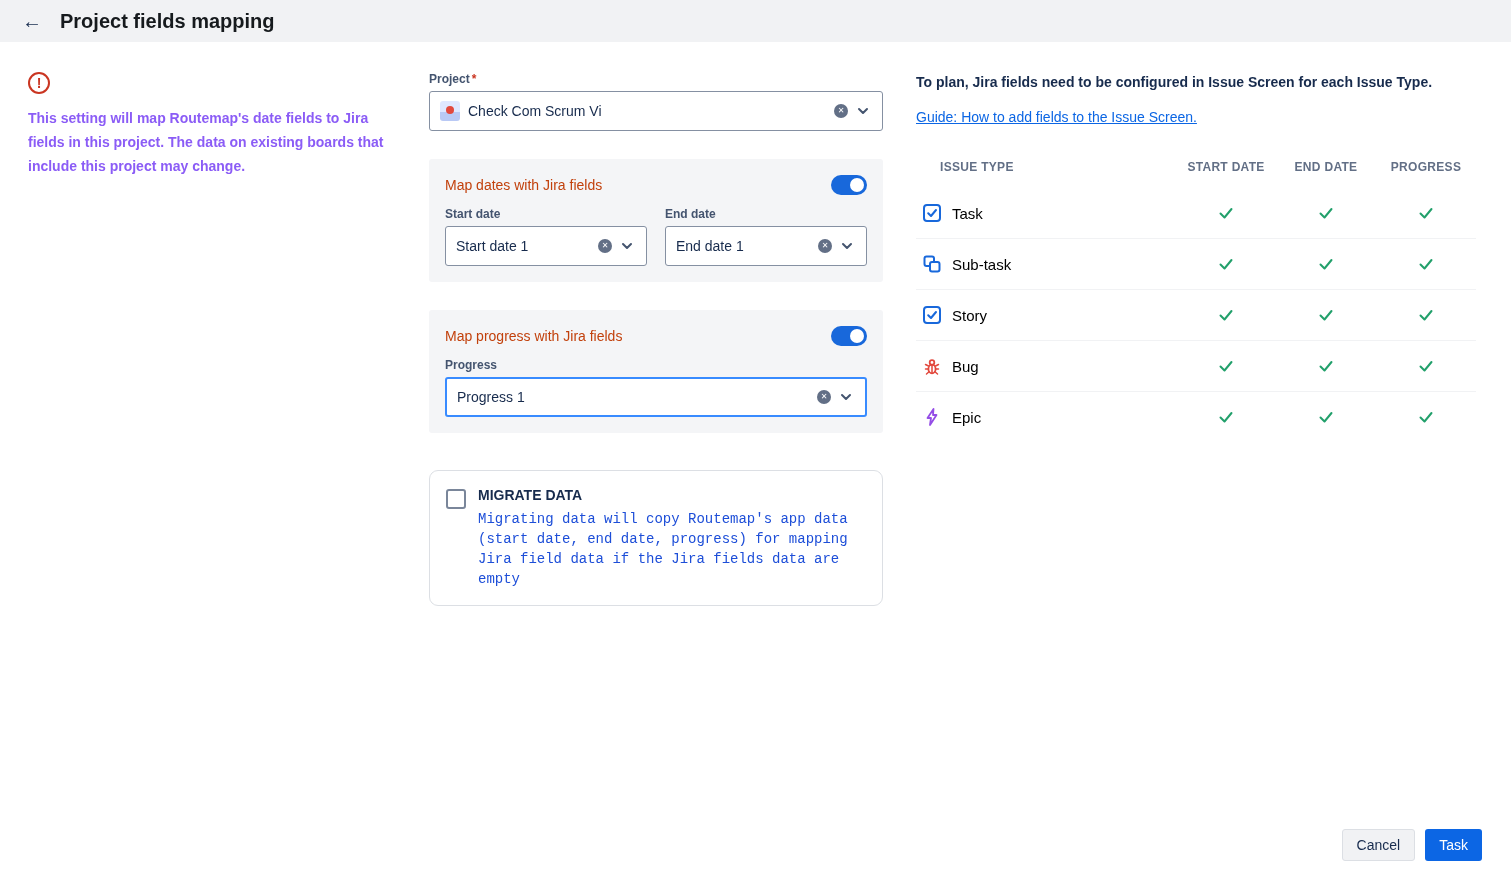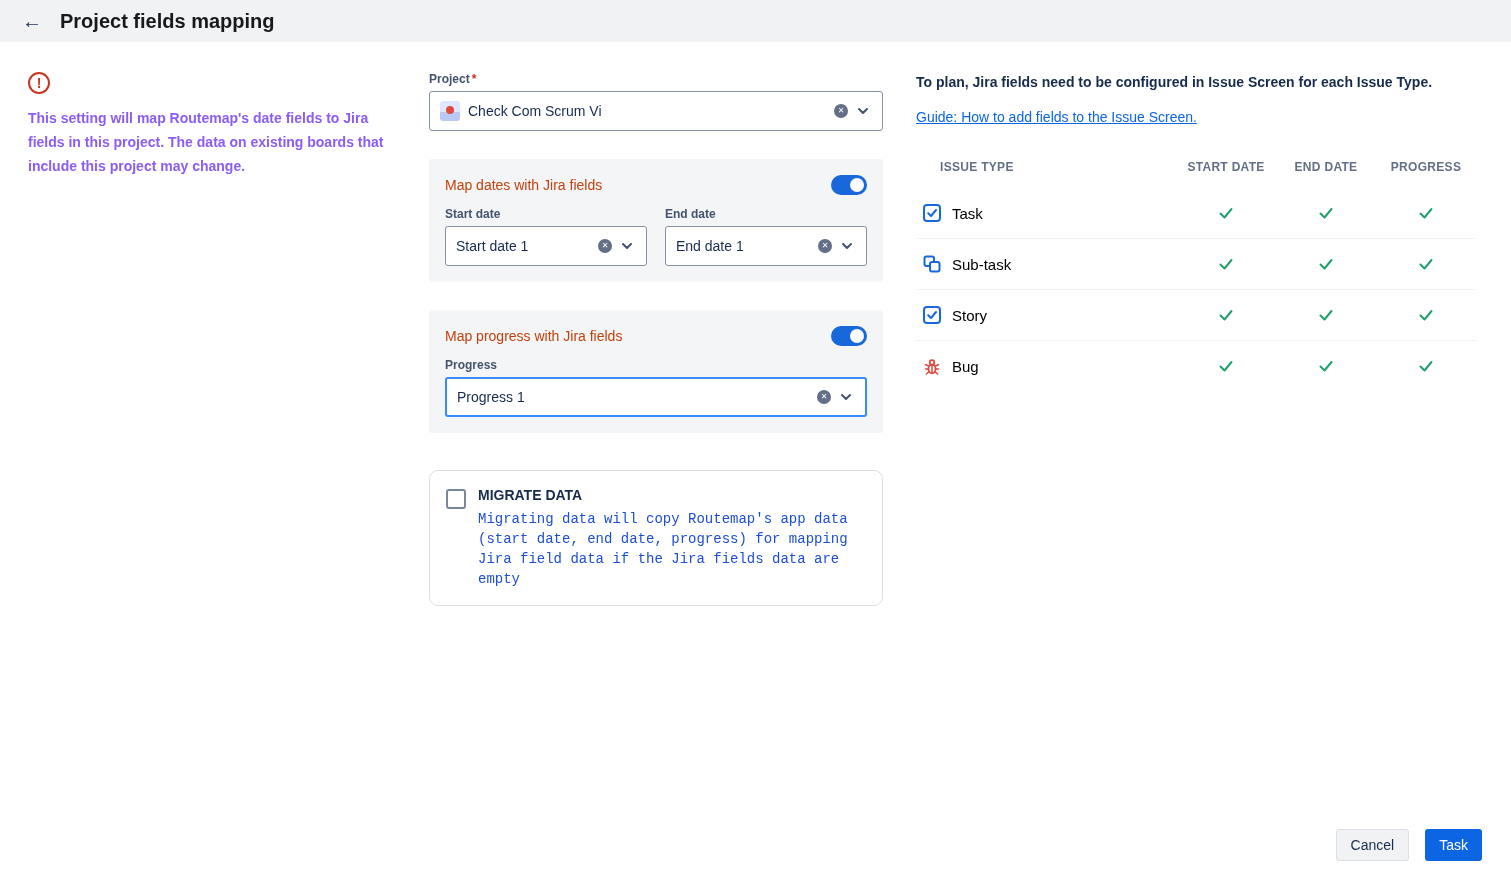--- a/index.html
+++ b/index.html
@@ -107,21 +107,21 @@
   }
   .t-head .th.c, .t-body .td.c { text-align:center; display:flex; justify-content:center; }
   .t-head .th.c { display:block; }
   .t-body .t-row { padding:15px 0; border-bottom:1px solid #f1f2f4; }
   .t-body .t-row:last-child { border-bottom:none; }
   .type-cell { display:flex; align-items:center; gap:10px; padding-left:6px; }
   .type-label { font-size:15px; color:#000000; }
   .icon20 { width:20px; height:20px; flex:0 0 20px; display:flex; }
 
   
-  .footer { position:absolute; right:29px; bottom:22px; display:flex; gap:16px; }
+  .footer { position:absolute; right:29px; bottom:22px; display:flex; gap:10px; }
   .btn {
     height:32px; border-radius:3px; font-size:14px; cursor:pointer;
     font-family:"Liberation Sans", sans-serif; padding:0 14px;
   }
   .btn-cancel { background:#f1f2f4; border:1px solid #dcdfe4; color:#172b4d; }
   .btn-save { background:#0c66e4; border:none; color:#fff; }
 </style>
 </head>
 <body>
 
@@ -337,20 +337,45 @@
                 <path d="M3.5 9.5l4 4 7-8.5" fill="none" stroke="#22a06b" stroke-width="2" stroke-linecap="round" stroke-linejoin="round"></path>
               </svg>
             </div>
           <div class="td c">
               <svg width="18" height="18" viewBox="0 0 18 18">
                 <path d="M3.5 9.5l4 4 7-8.5" fill="none" stroke="#22a06b" stroke-width="2" stroke-linecap="round" stroke-linejoin="round"></path>
               </svg>
             </div>
         </div>
 
+        <div class="t-row">
+          <div class="type-cell">
+            <span class="icon20">
+              <svg width="20" height="20" viewBox="0 0 20 20">
+                  <path d="M11.5 2L5.5 11h3.5l-1 7 6.5-10h-3.5l0.5-6z" fill="none" stroke="#944de6" stroke-width="1.8" stroke-linejoin="round"></path>
+                </svg>
+            </span>
+            <span class="type-label">Epic</span>
+          </div>
+          <div class="td c">
+              <svg width="18" height="18" viewBox="0 0 18 18">
+                <path d="M3.5 9.5l4 4 7-8.5" fill="none" stroke="#22a06b" stroke-width="2" stroke-linecap="round" stroke-linejoin="round"></path>
+              </svg>
+            </div>
+          <div class="td c">
+              <svg width="18" height="18" viewBox="0 0 18 18">
+                <path d="M3.5 9.5l4 4 7-8.5" fill="none" stroke="#22a06b" stroke-width="2" stroke-linecap="round" stroke-linejoin="round"></path>
+              </svg>
+            </div>
+          <div class="td c">
+              <svg width="18" height="18" viewBox="0 0 18 18">
+                <path d="M3.5 9.5l4 4 7-8.5" fill="none" stroke="#22a06b" stroke-width="2" stroke-linecap="round" stroke-linejoin="round"></path>
+              </svg>
+            </div>
+        </div>
       </div>
     </div>
   </div>
 
 </div>
 
 <div class="footer">
   <button class="btn btn-cancel">Cancel</button>
   <button class="btn btn-save">Task</button>
 </div>

